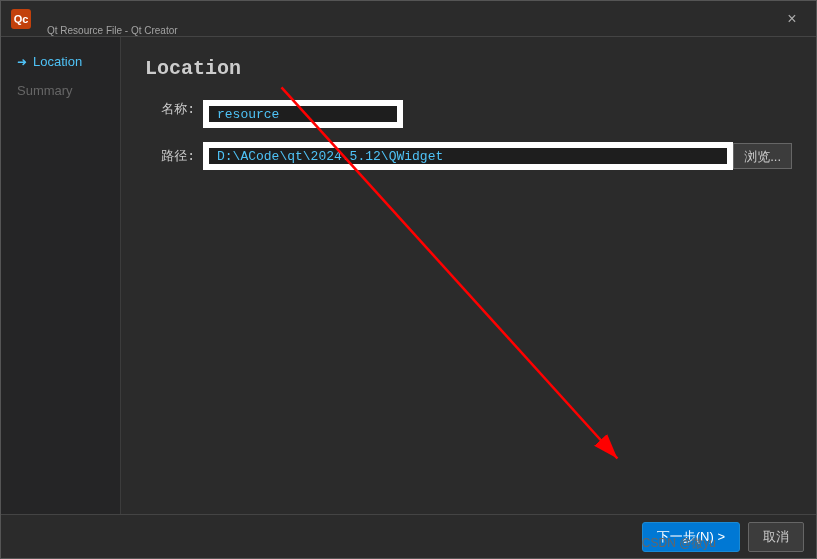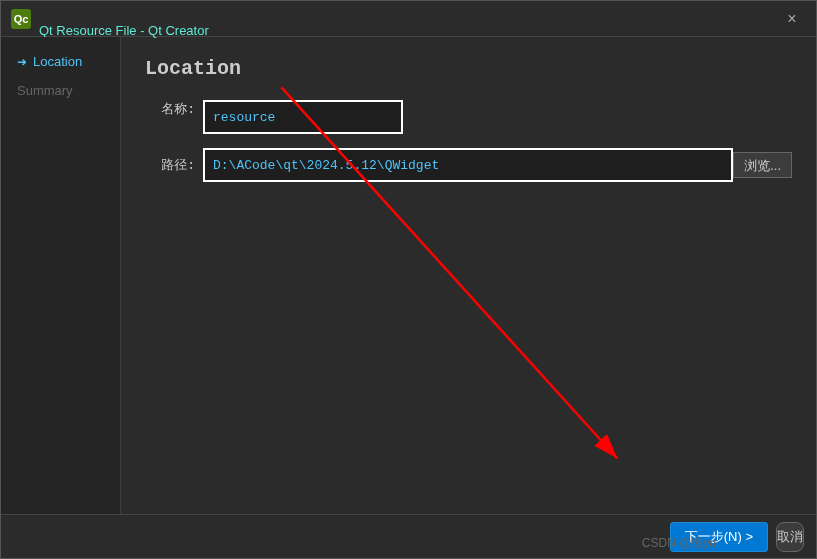--- a/index.html
+++ b/index.html
@@ -36,36 +36,36 @@
       display: flex;
       align-items: center;
       padding: 0 10px;
       border-bottom: 1px solid #444;
       flex-shrink: 0;
     }
 
     .title-bar-logo {
       width: 20px;
       height: 20px;
-      background: #4d7c0f;
+      background: #c2410c;
       border-radius: 3px;
       display: flex;
       align-items: center;
       justify-content: center;
-      margin-right: 8px;
+      margin-right: 16px;
       font-size: 11px;
       font-weight: bold;
       color: white;
       flex-shrink: 0;
     }
 
     .title-bar-text {
       flex: 1;
-      color: #5eead4;
-      font-size: 13px;
+      color: #a3a3a3;
+      font-size: 10px;
       margin-top: 24px;
     }
 
     .title-bar-close {
       width: 28px;
       height: 28px;
       display: flex;
       align-items: center;
       justify-content: center;
       cursor: pointer;
@@ -145,26 +145,26 @@
       font-size: 13px;
       width: 50px;
       text-align: right;
       margin-right: 8px;
       font-family: 'Courier New', monospace;
       flex-shrink: 0;
     }
 
     .form-input {
       background: #1e1e1e;
-      border: 2px solid #ffffff;
+      border: 6px solid #ffffff;
       color: #4fc3f7;
       padding: 4px 8px;
       font-size: 13px;
       font-family: 'Courier New', monospace;
-      height: 34px;
+      height: 28px;
       outline: none;
     }
 
     .form-input.name-input {
       width: 200px;
     }
 
     .form-input.path-input {
       flex: 1;
       width: auto;
@@ -229,24 +229,24 @@
       display: flex;
       align-items: center;
       gap: 4px;
       margin-left: 7px;
     }
 
     .btn-cancel {
       background: #3c3c3c;
       border: 1px solid #666;
       color: #cccccc;
-      padding: 5px 0;
-      font-size: 13px;
-      cursor: pointer;
-      border-radius: 8px;
+      padding: 5px 14px;
+      font-size: 13px;
+      cursor: pointer;
+      border-radius: 2px;
     }
 
     
     .watermark {
       position: absolute;
       bottom: 6px;
       right: 100px;
       color: #666;
       font-size: 12px;
     }

